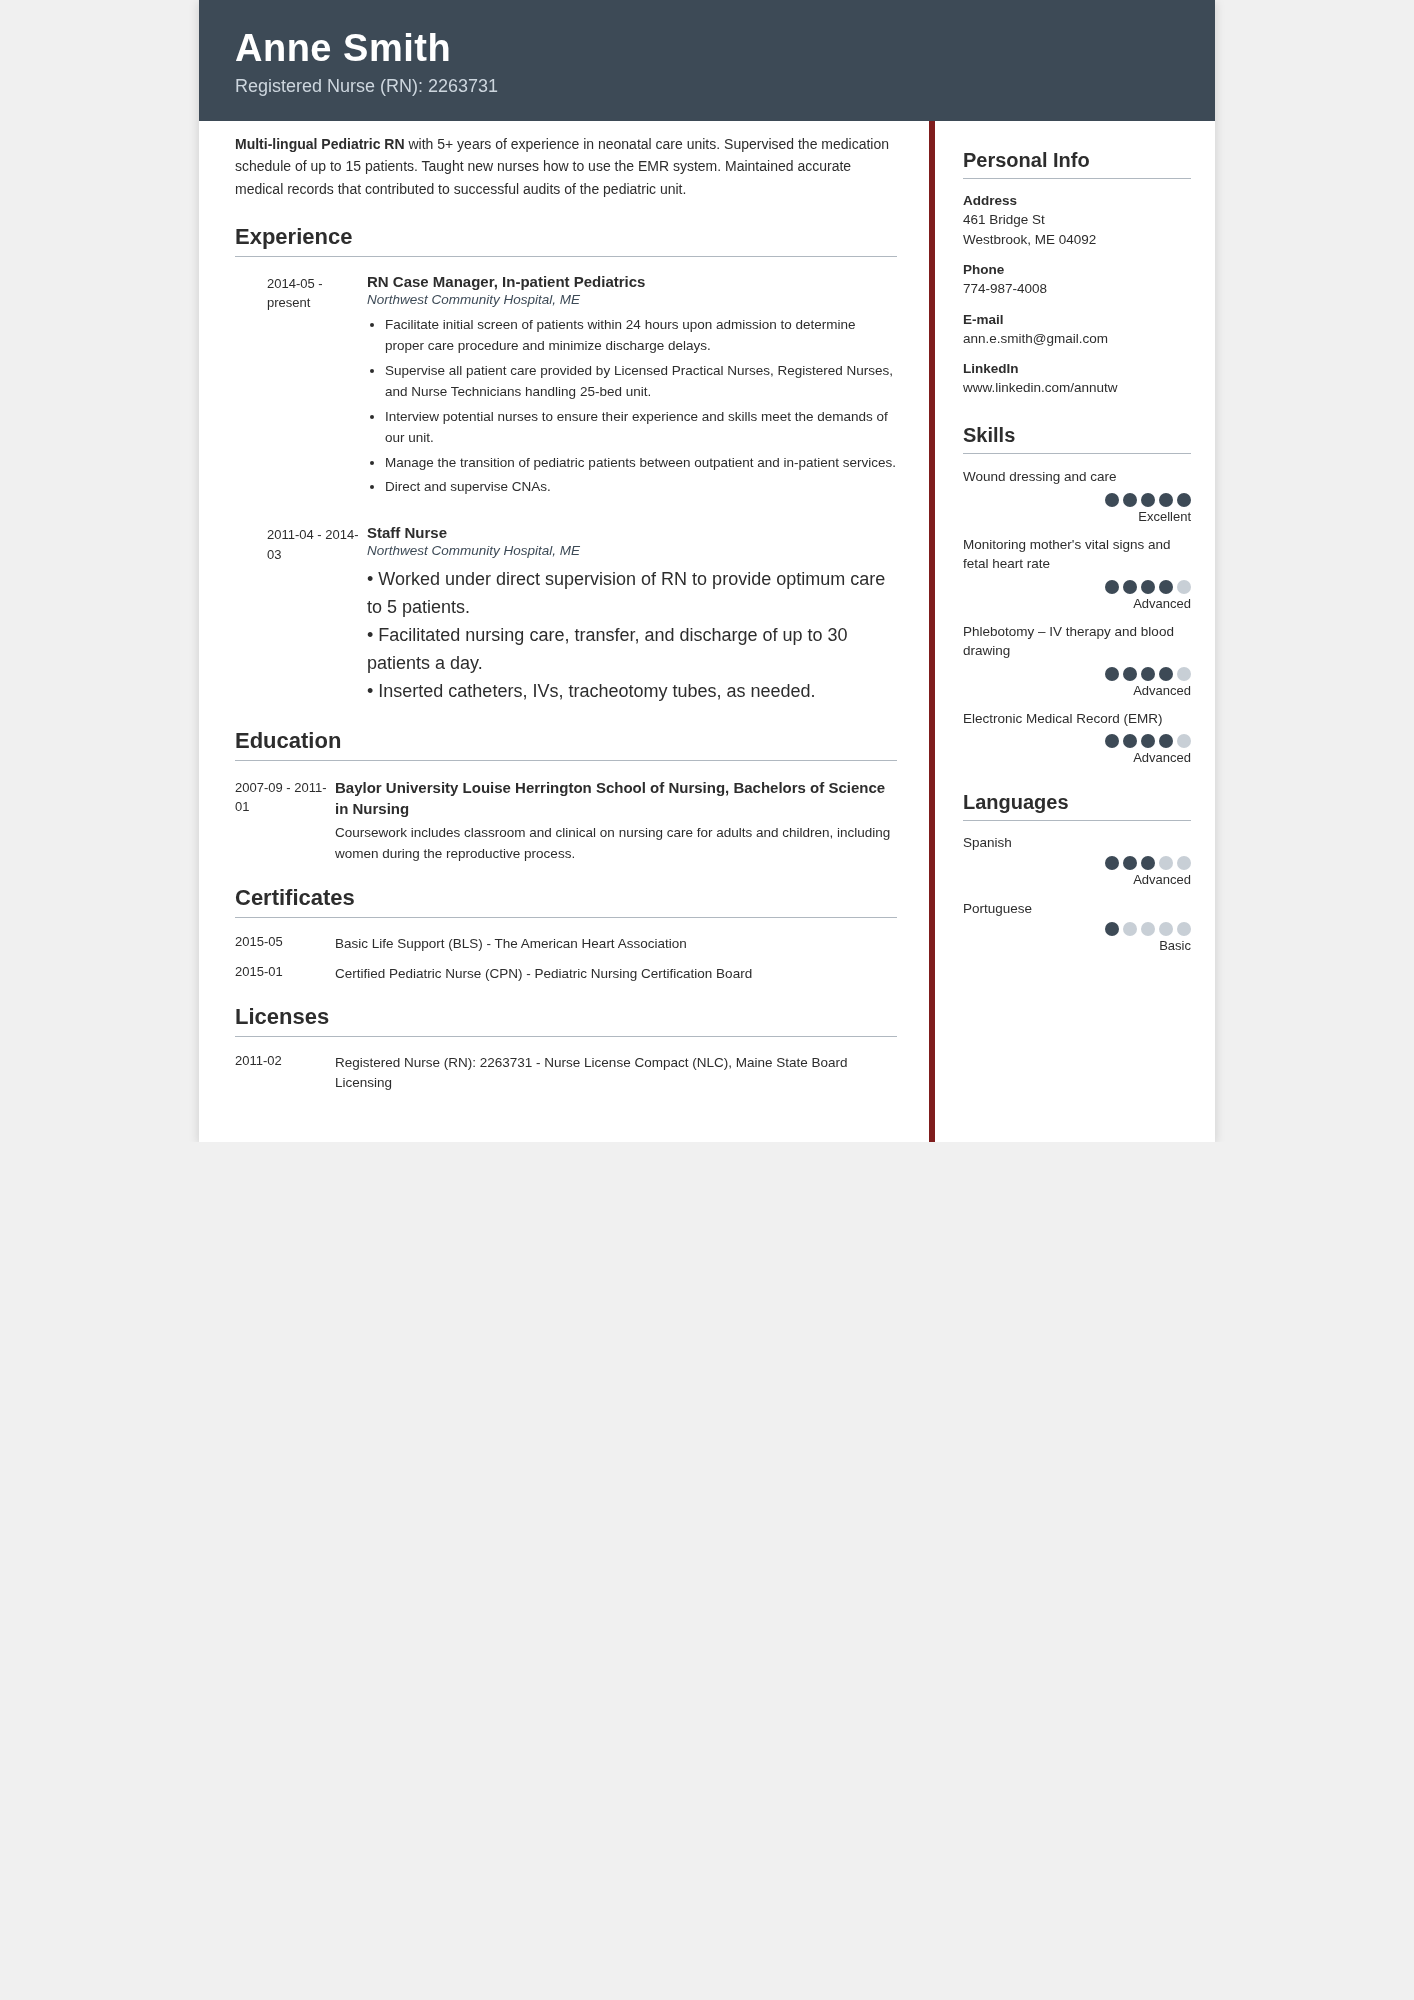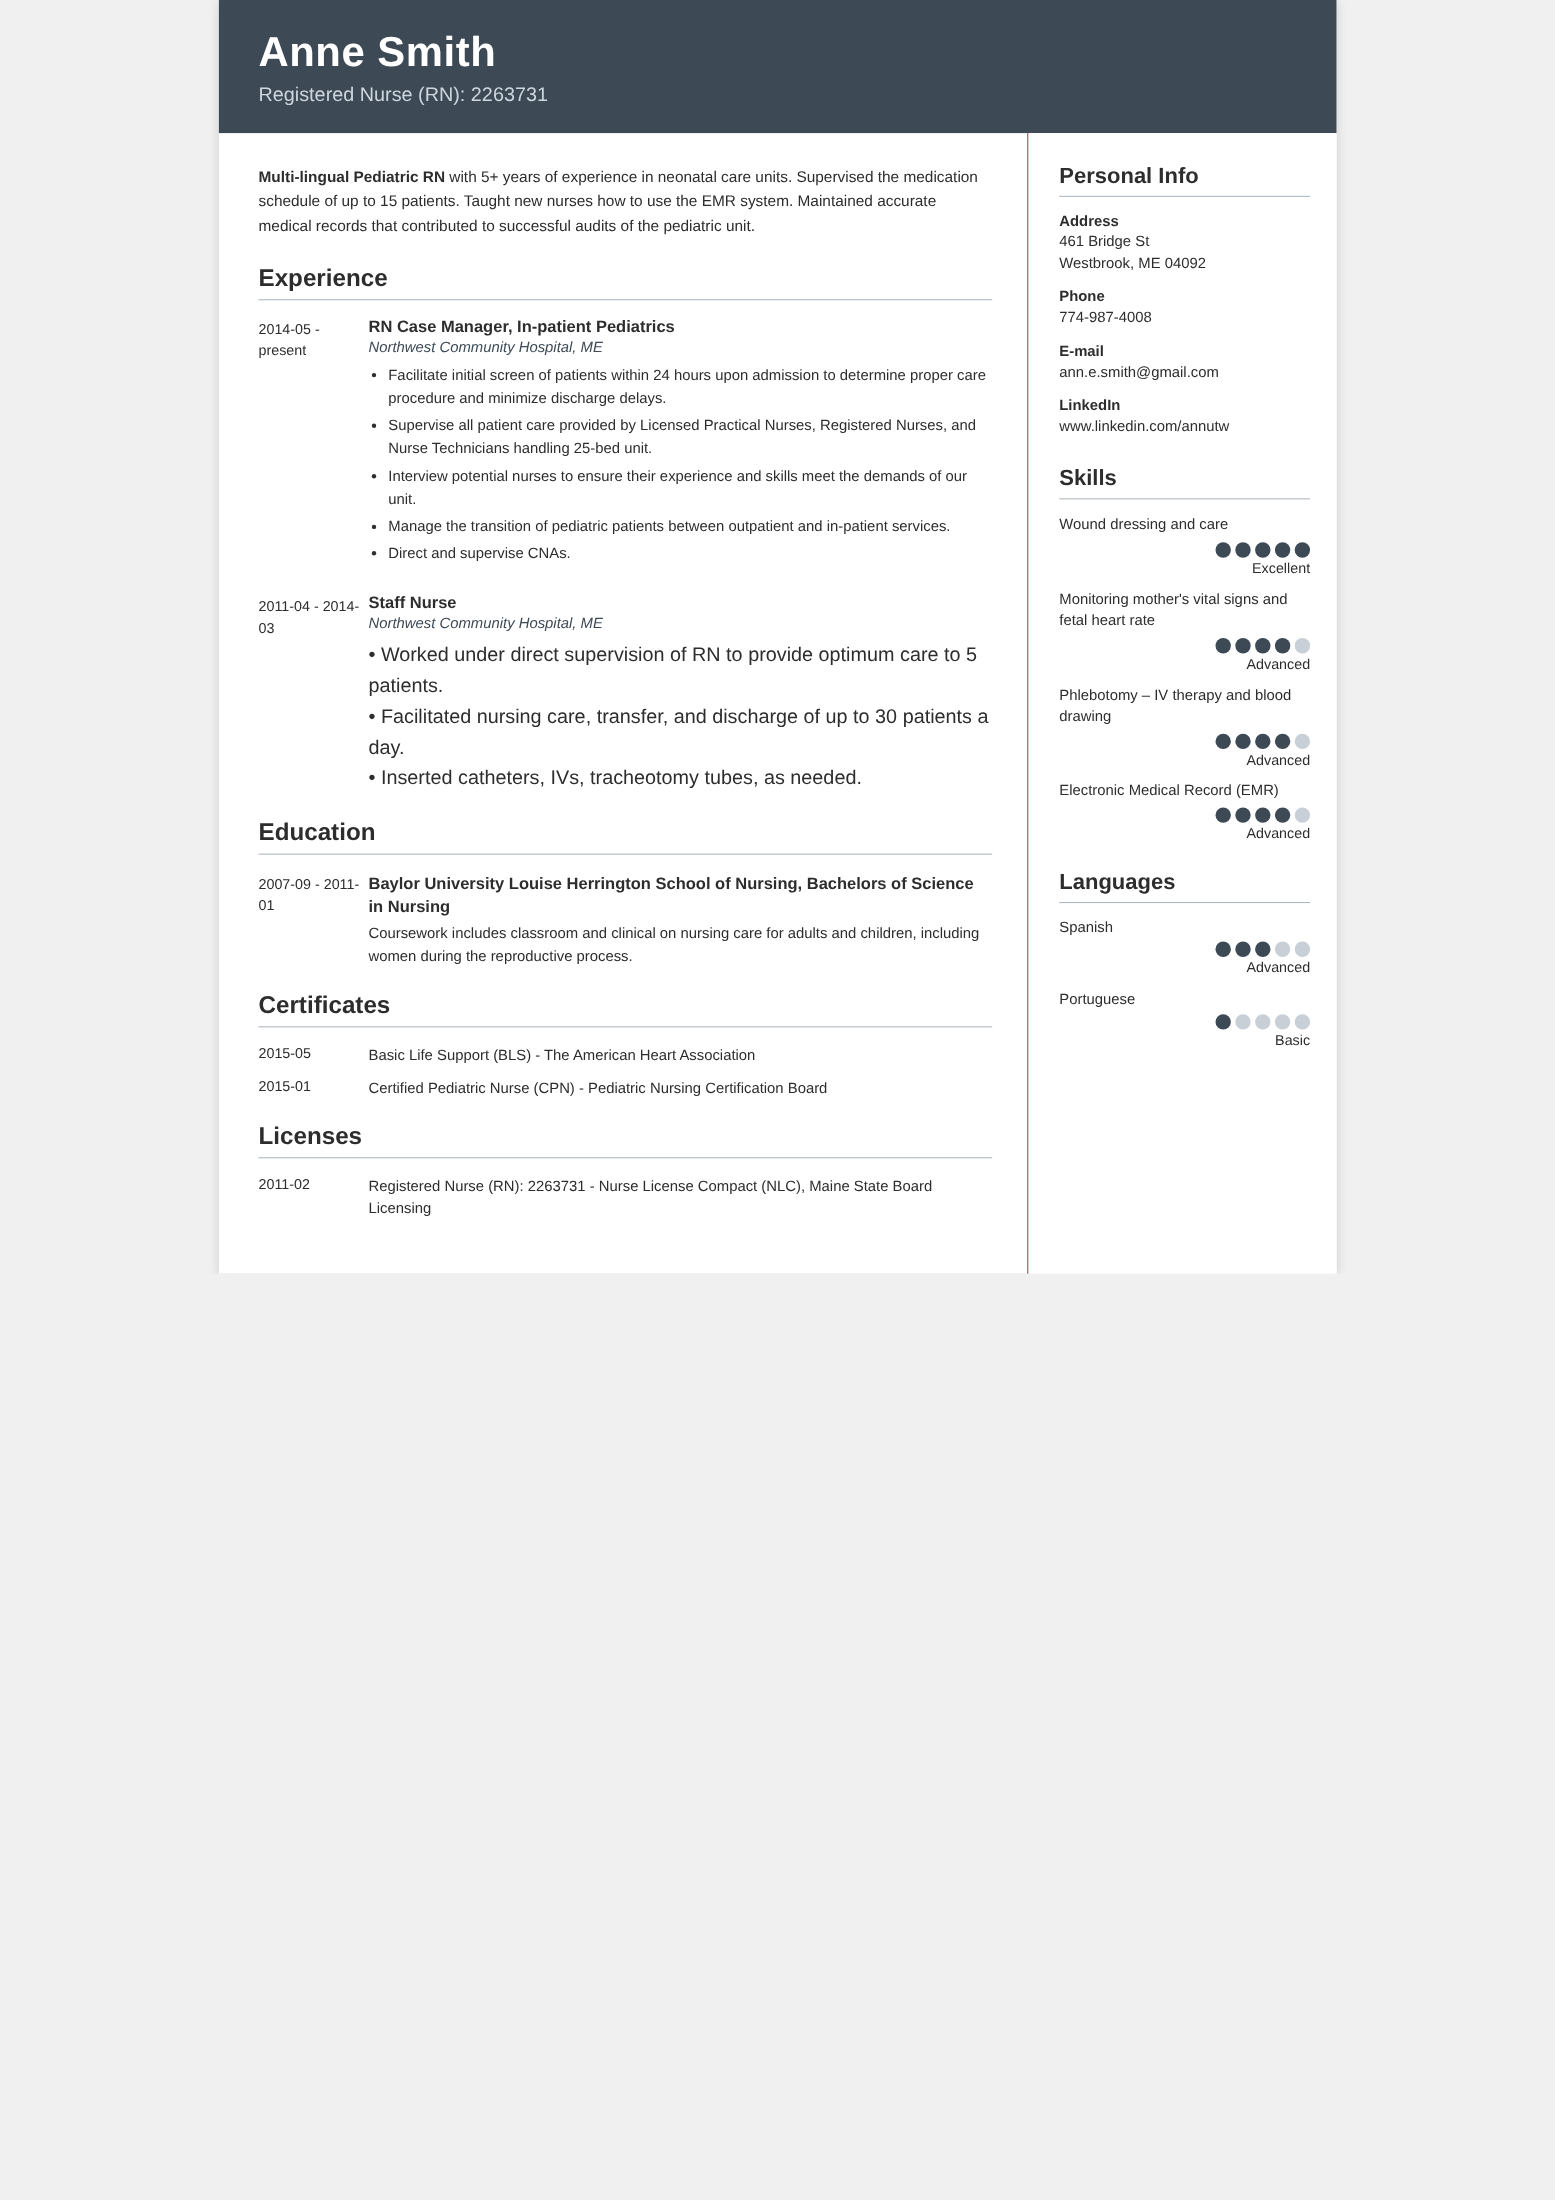--- a/index.html
+++ b/index.html
@@ -35,22 +35,22 @@
       margin-top: 6px;
       color: #cdd6de;
     }
     
     .content {
       display: flex;
       flex-direction: row;
     }
     .left-col {
       flex: 1;
-      padding: 28px 32px 28px 36px;
-      border-right: 1px solid #7f1d1d;
+      padding: 12px 32px 28px 36px;
+      border-right: 6px solid #7f1d1d;
     }
     .right-col {
       width: 280px;
       padding: 28px 24px 28px 28px;
       background: #fff;
     }
     
     .summary {
       font-size: 14px;
       line-height: 1.6;
@@ -70,20 +70,21 @@
     }
     .section-divider {
       border: none;
       border-top: 1.5px solid #b0b8c0;
       margin-bottom: 16px;
     }
     
     .experience-item {
       display: flex;
       margin-bottom: 22px;
+      margin-left: 32px;
     }
     .exp-date {
       width: 100px;
       min-width: 100px;
       font-size: 13px;
       color: #2d2d2d;
       padding-top: 1px;
       line-height: 1.5;
     }
     .exp-details {

